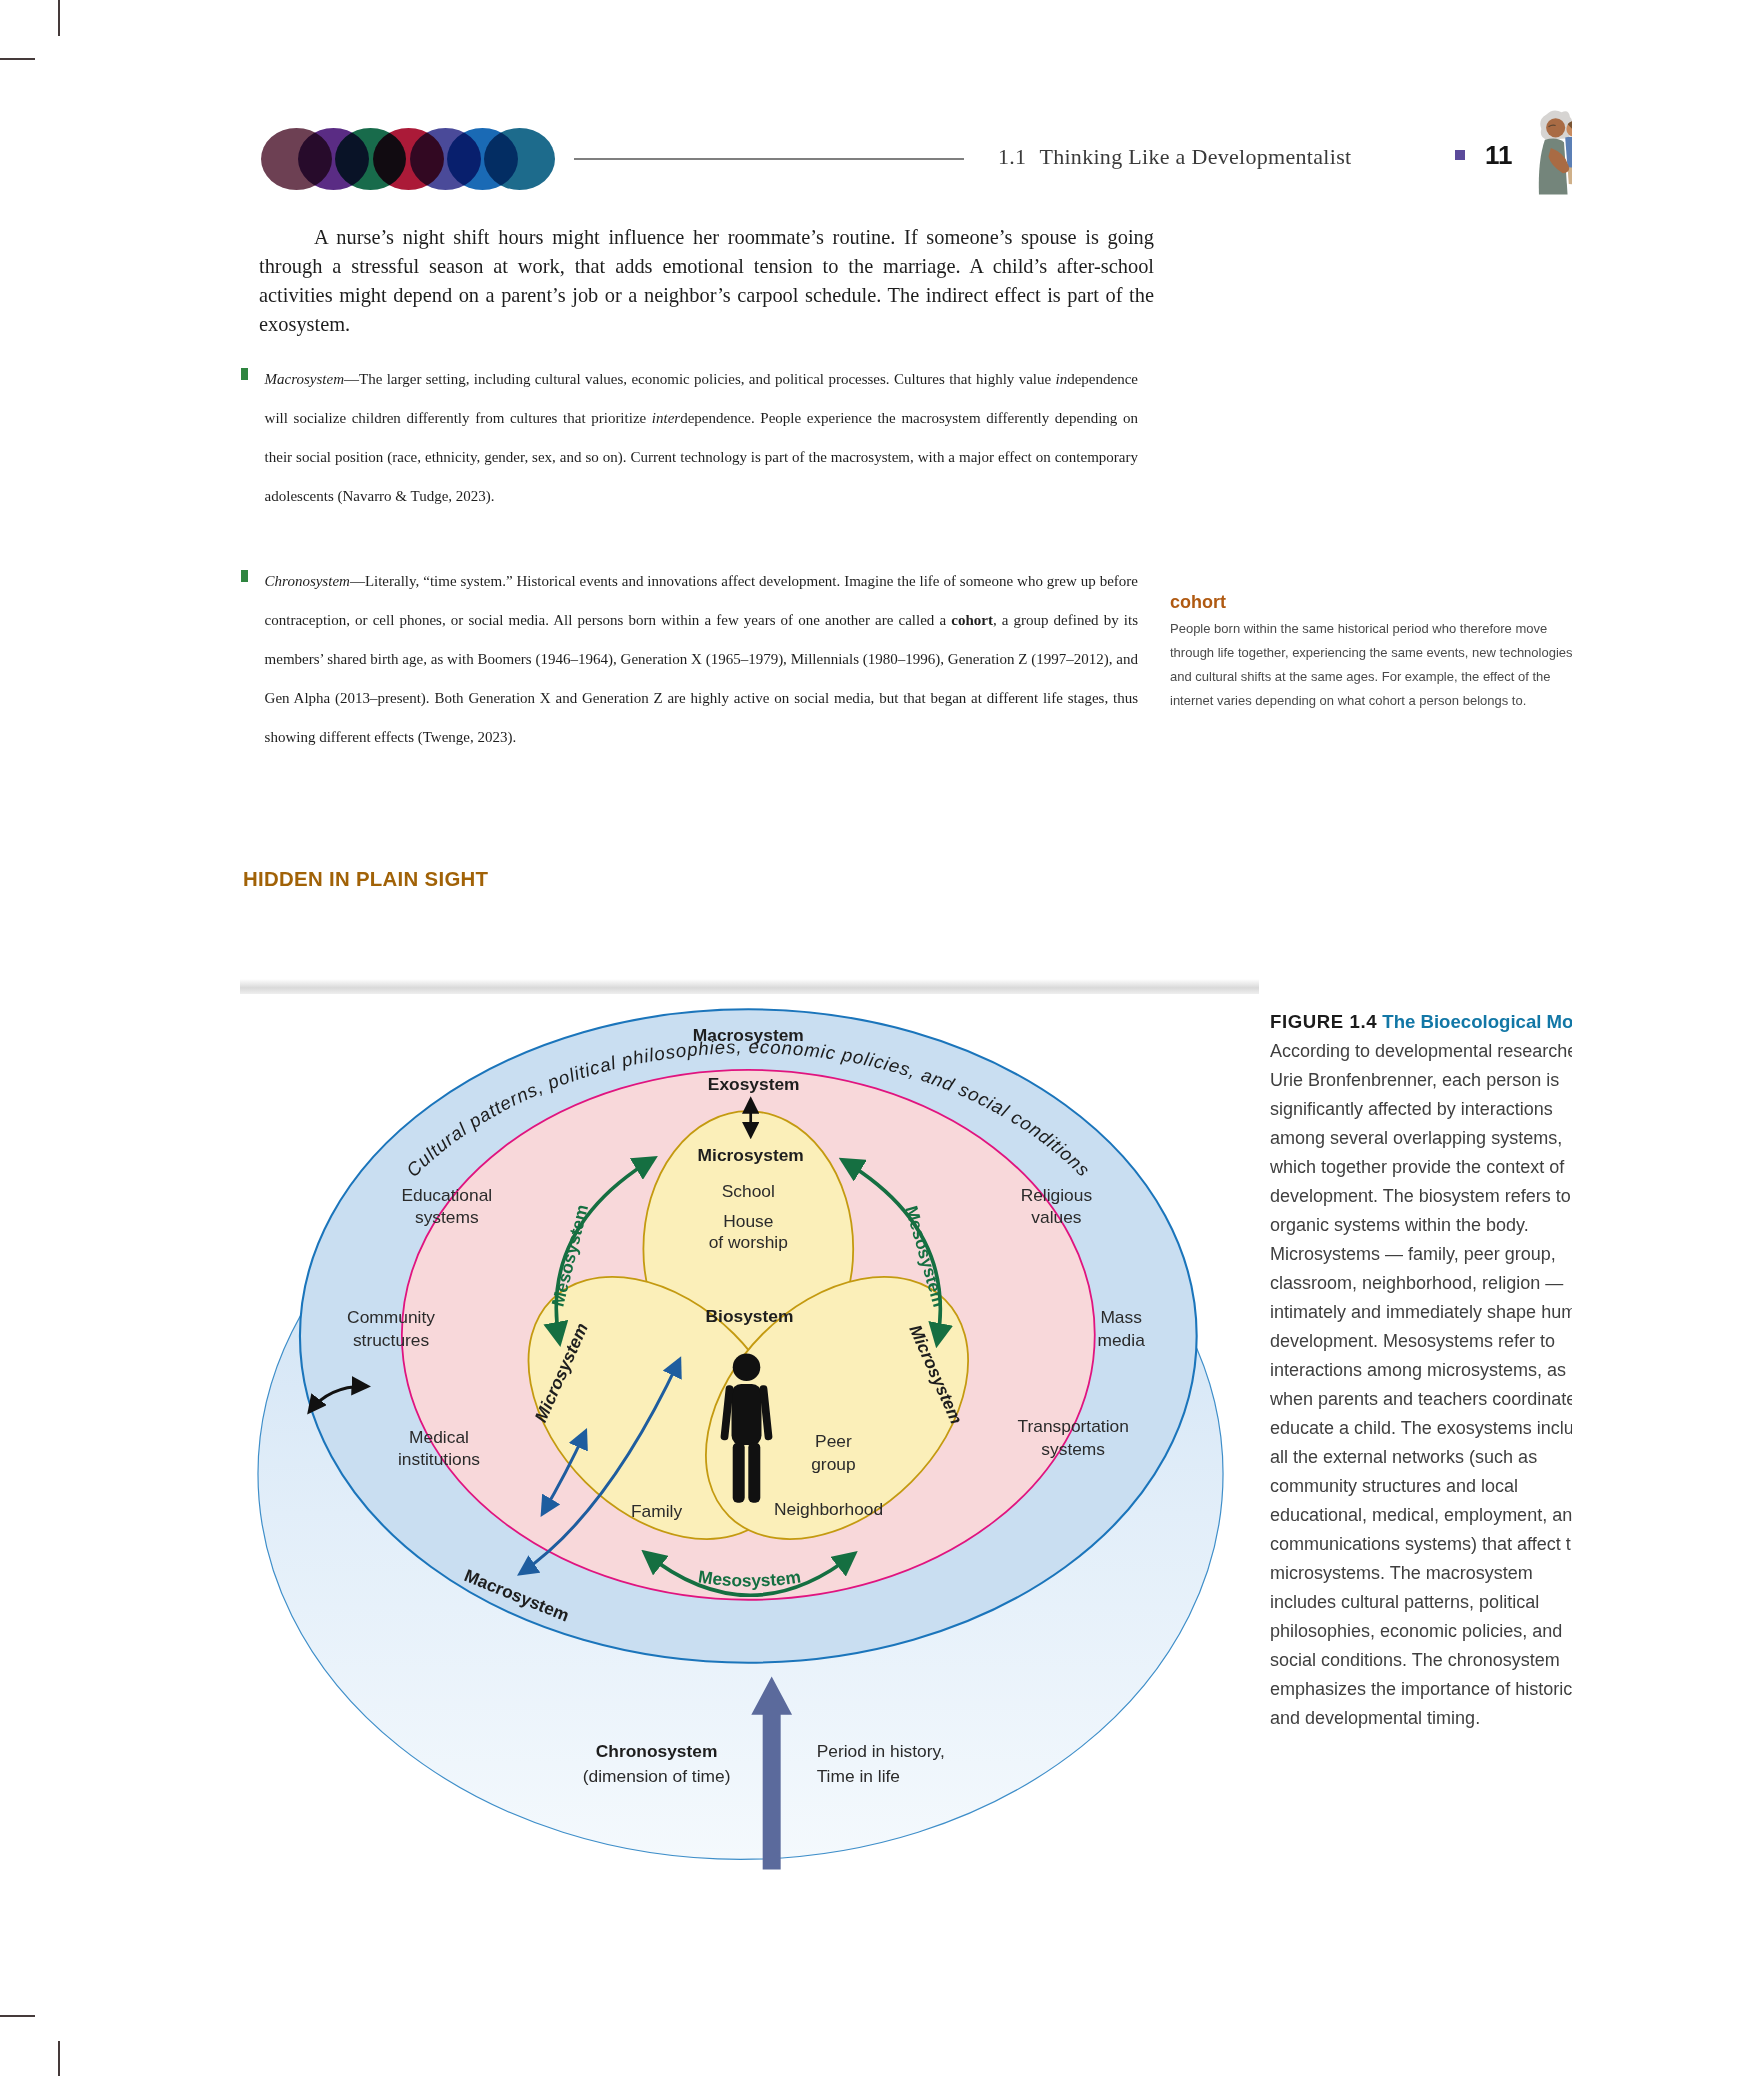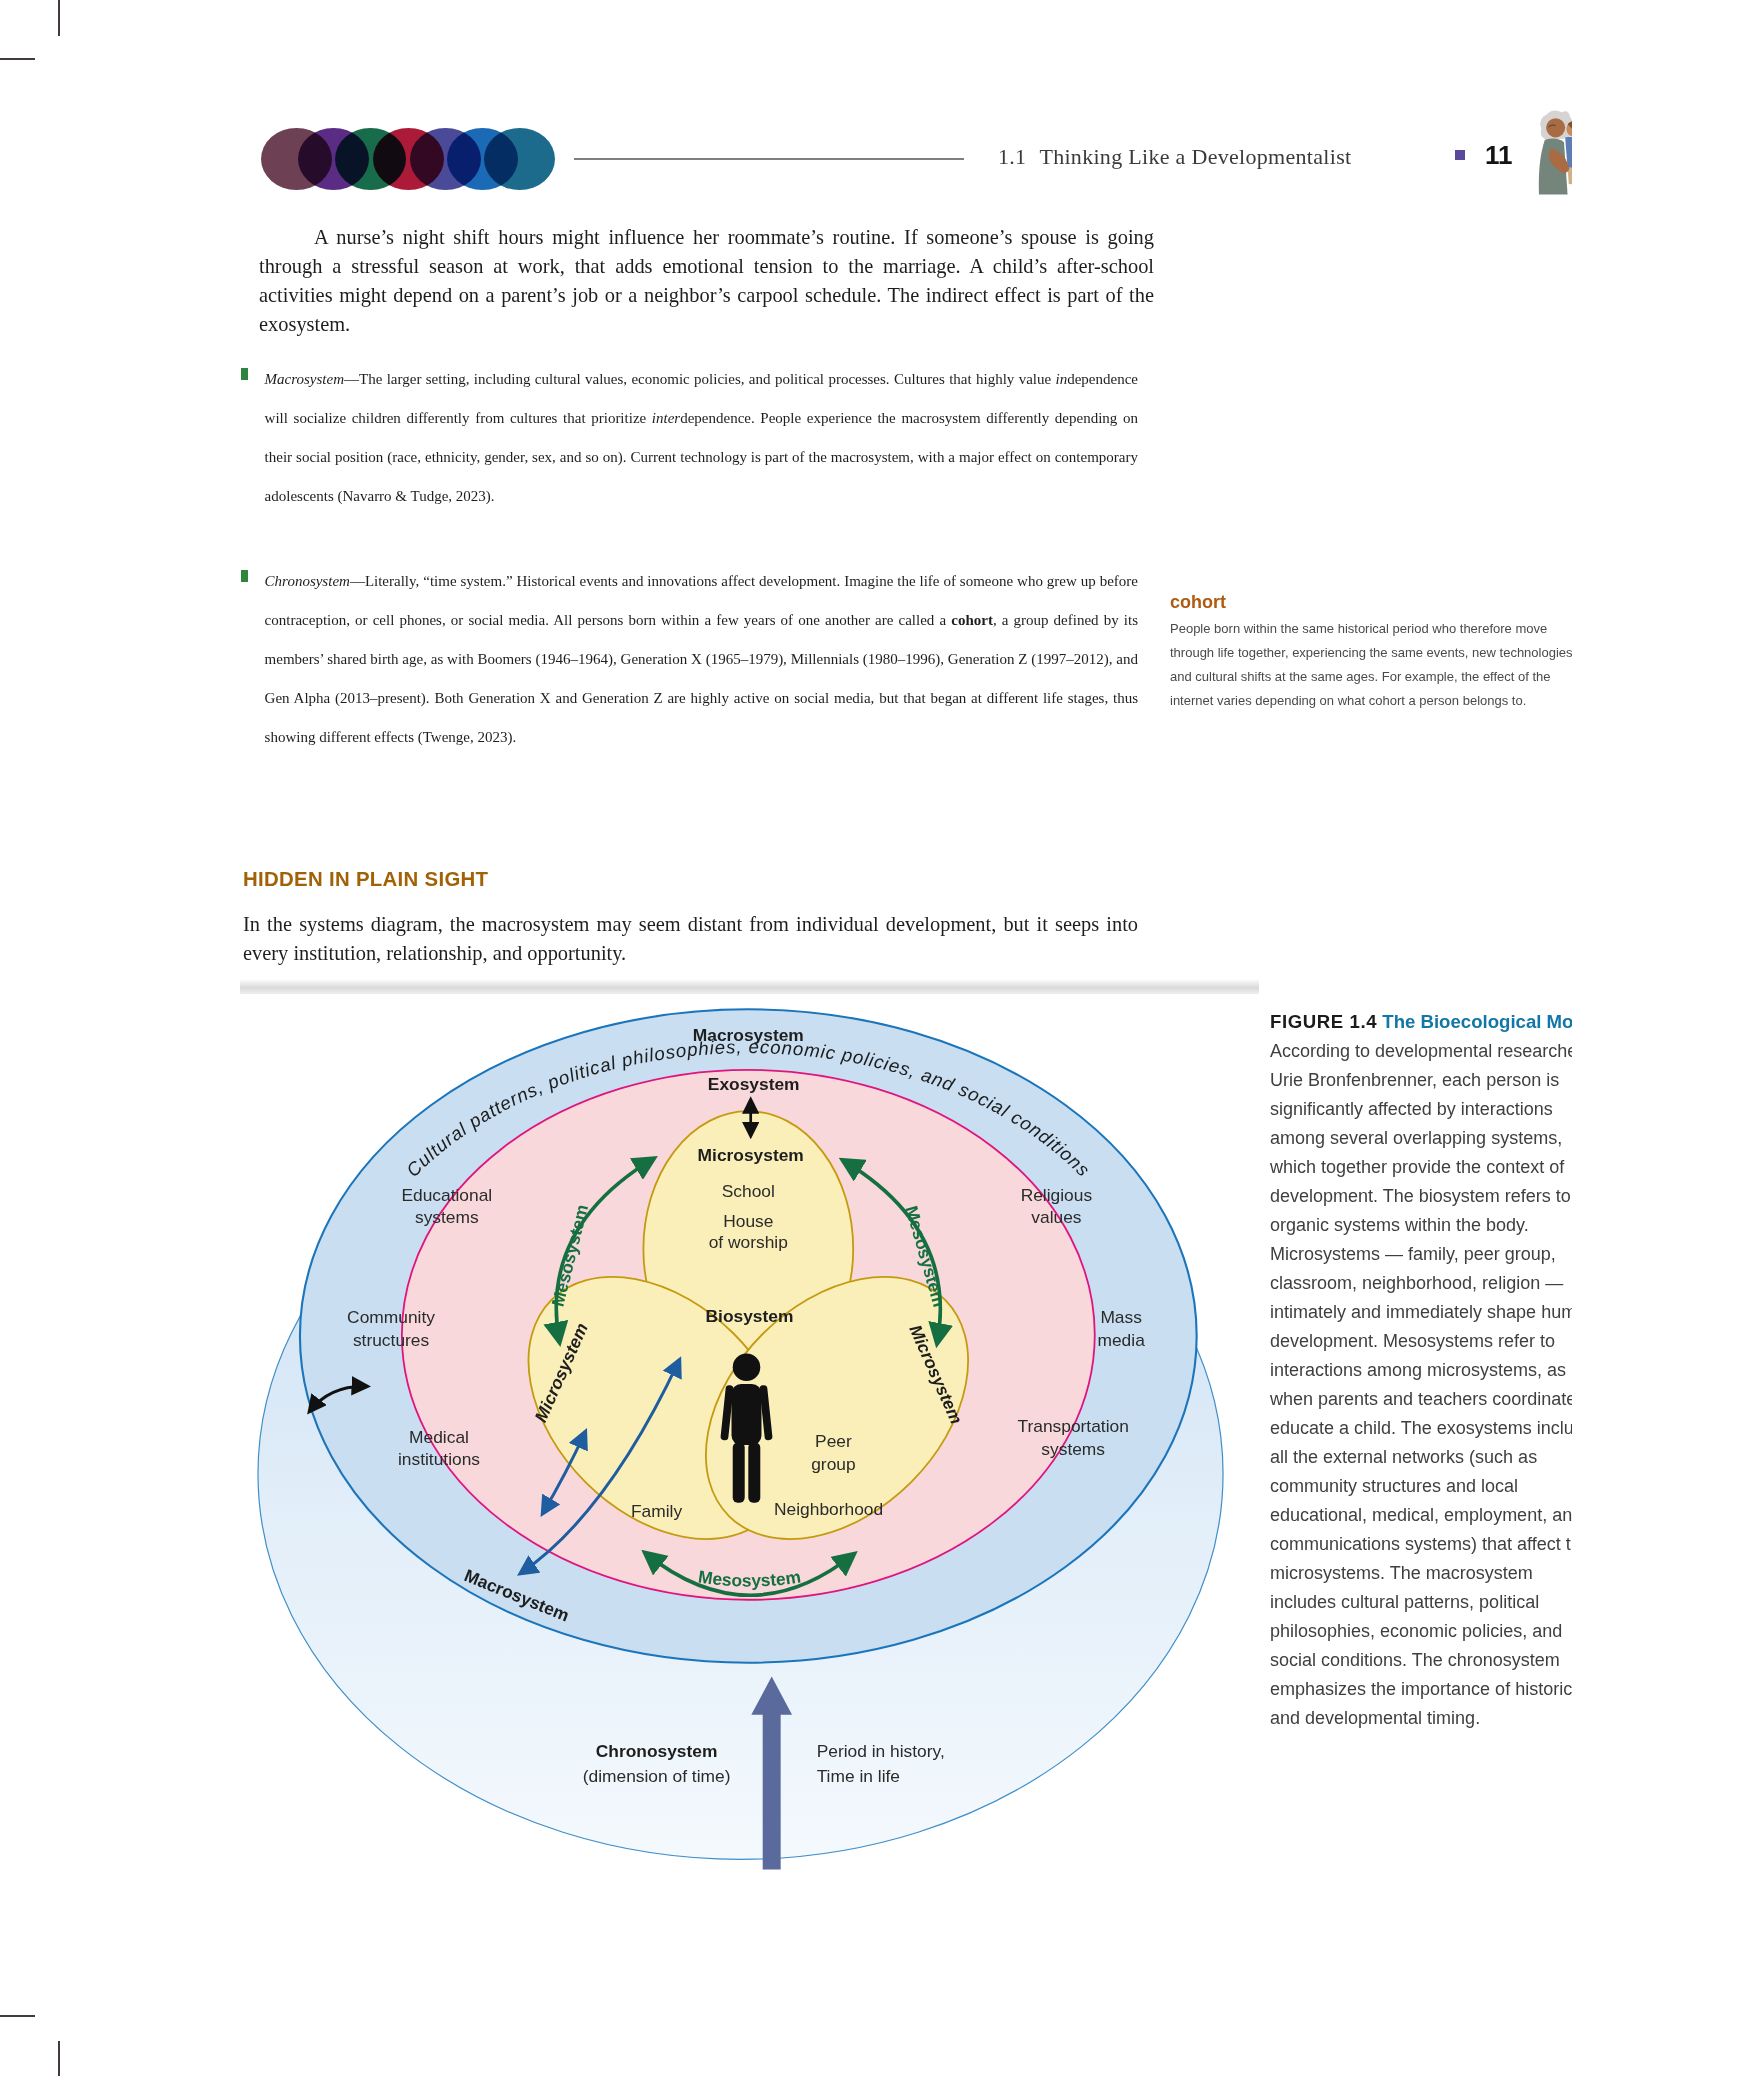--- a/index.html
+++ b/index.html
@@ -109,21 +109,20 @@
     <span class="sq"></span>
     <span class="btxt"><span class="seg-italic">Chronosystem</span><span>—Literally, “time system.” Historical events and innovations affect development. Imagine the life of someone who grew up before contraception, or cell phones, or social media. All persons born within a few years of one another are called a </span><span class="seg-bold">cohort</span><span>, a group defined by its members’ shared birth age, as with Boomers (1946–1964), Generation X (1965–1979), Millennials (1980–1996), Generation Z (1997–2012), and Gen Alpha (2013–present). Both Generation X and Generation Z are highly active on social media, but that began at different life stages, thus showing different effects (Twenge, 2023).</span></span>
   </div>
 
   <div class="marginnote" style="top:592px;">
     <p class="term">cohort</p>
     <p class="def">People born within the same historical period who therefore move through life together, experiencing the same events, new technologies, and cultural shifts at the same ages. For example, the effect of the internet varies depending on what cohort a person belongs to.</p>
   </div>
 
   <div class="hidden-head">HIDDEN IN PLAIN SIGHT</div>
-  <p class="col-main" style="top:910px;margin:0;">In the systems diagram, the macrosystem may seem distant from individual development, but it seeps into every institution, relationship, and opportunity.</p>
 
   <div class="fig-shadow"></div>
   <div class="figwrap">
     <svg viewBox="0 0 1700 1482" width="1019" height="889">
       <defs>
         <linearGradient id="bowl" x1="0" y1="0" x2="0" y2="1">
           <stop offset="0" stop-color="#c7ddf2"></stop>
           <stop offset="0.55" stop-color="#e2eef9"></stop>
           <stop offset="1" stop-color="#f4f9fd"></stop>
         </linearGradient>

